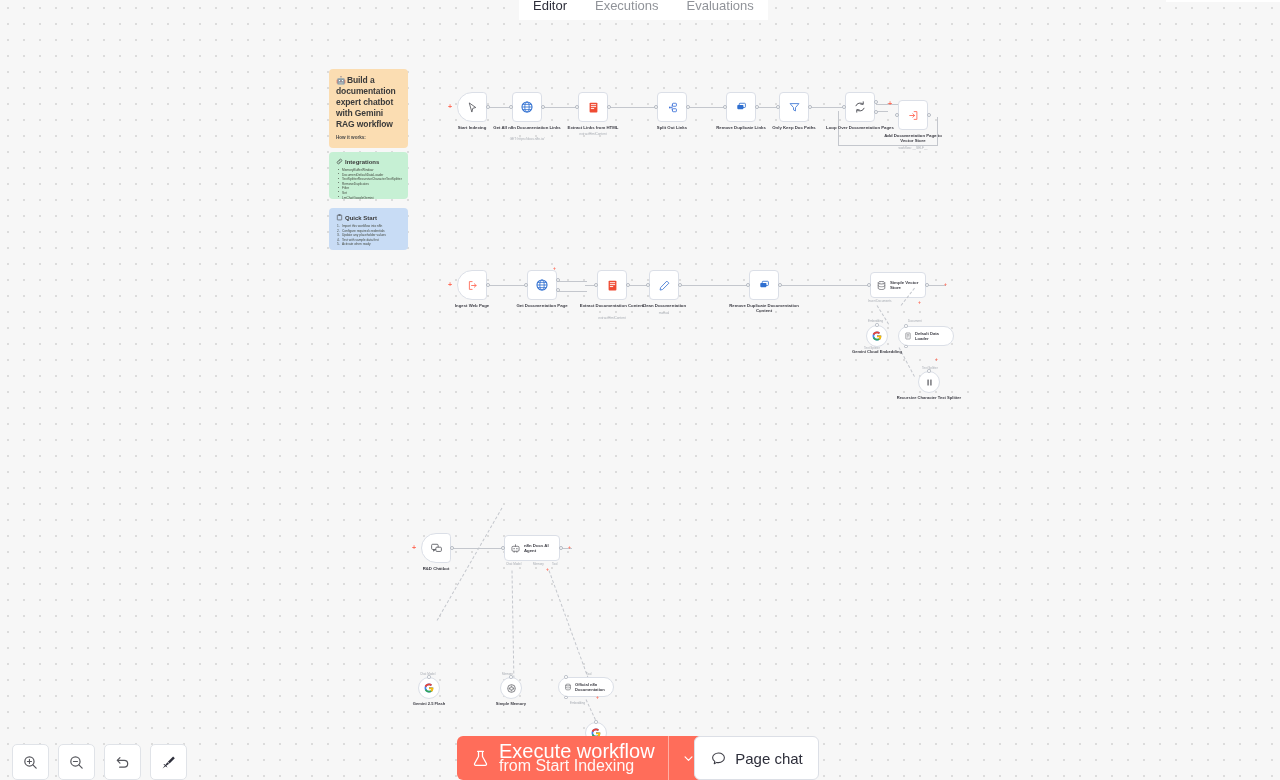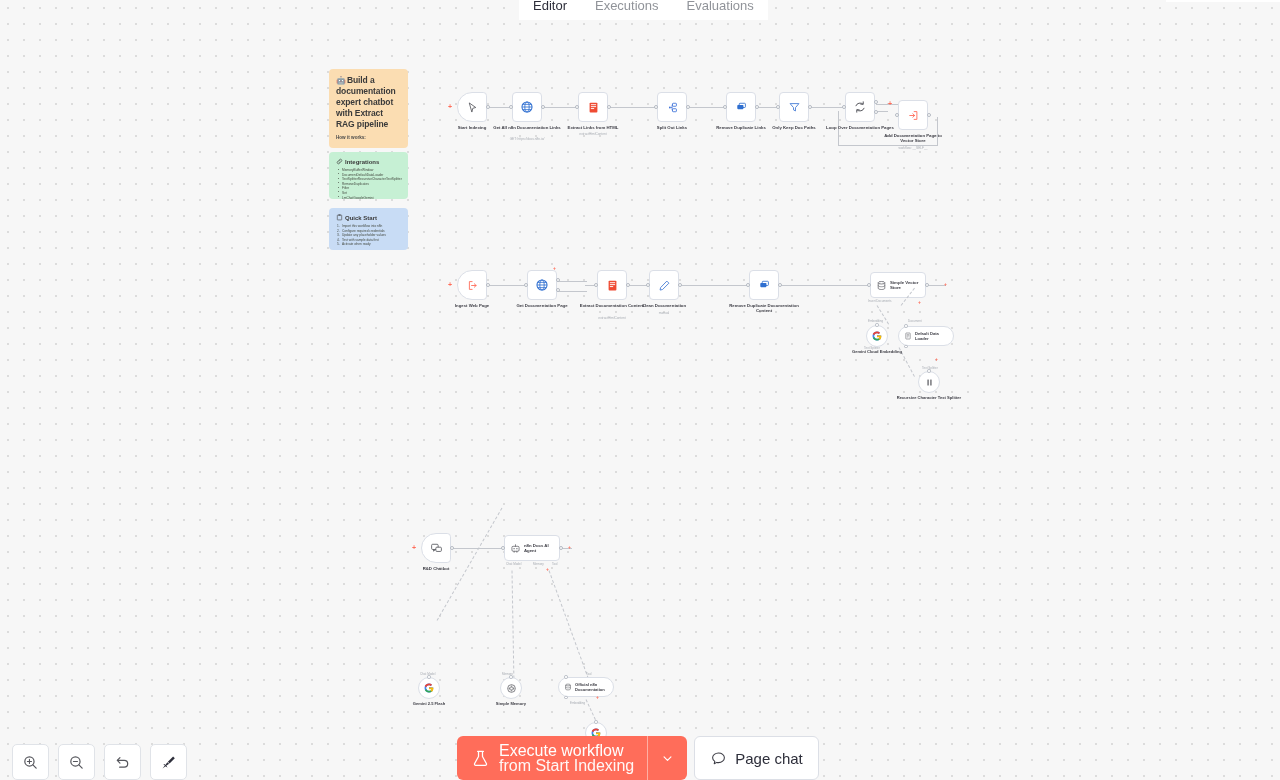--- a/index.html
+++ b/index.html
@@ -122,21 +122,21 @@
     border-radius:5px;display:flex;align-items:center;justify-content:center;
     box-sizing:border-box;
   }
 
   
   .exec-wrap{position:absolute;left:457px;bottom:0;display:flex;align-items:stretch;}
   .exec-btn{
     background:#ff6d5a;border-radius:6px 0 0 6px;display:flex;align-items:center;
     gap:9px;padding:0 13px 0 14px;height:44px;box-sizing:border-box;color:#fff;
   }
-  .exec-txt-1{font-size:16px;line-height:16px;}
+  .exec-txt-1{font-size:20px;line-height:16px;}
   .exec-txt-2{font-size:16px;line-height:14px;opacity:.95;}
   .exec-drop{
     background:#ff6d5a;border-radius:0 6px 6px 0;width:40px;height:44px;
     display:flex;align-items:center;justify-content:center;color:#fff;
     border-left:1px solid rgba(255,255,255,.45);box-sizing:border-box;
   }
   .chat-btn{
     position:absolute;left:694px;bottom:0;height:44px;width:125px;
     background:#fff;border:1px solid #dcdfe6;border-radius:6px;
     display:flex;align-items:center;justify-content:center;gap:8px;
@@ -151,21 +151,21 @@
 
   <div class="tabs">
     <div class="tab active">Editor</div>
     <div class="tab">Executions</div>
     <div class="tab">Evaluations</div>
   </div>
 </div>
 
 <div class="sticky sticky-orange">
   <div class="sticky-title">
-    <span class="emj">🤖</span><span>Build a documentation expert chatbot with Extract RAG pipeline</span>
+    <span class="emj">🤖</span><span>Build a documentation expert chatbot with Gemini RAG workflow</span>
   </div>
   <div class="sticky-sub">How it works:</div>
 </div>
 
 <div class="sticky sticky-green">
   <div class="sticky-h">
     <span class="ic">
       <svg viewBox="0 0 16 16" width="7" height="7">
           <path d="M6.5 9.5a3 3 0 0 0 4.2 0l2-2a3 3 0 0 0-4.2-4.2l-1 1" fill="none" stroke="#3a3a3a" stroke-width="1.4" stroke-linecap="round"></path>
           <path d="M9.5 6.5a3 3 0 0 0-4.2 0l-2 2a3 3 0 0 0 4.2 4.2l1-1" fill="none" stroke="#3a3a3a" stroke-width="1.4" stroke-linecap="round"></path>

